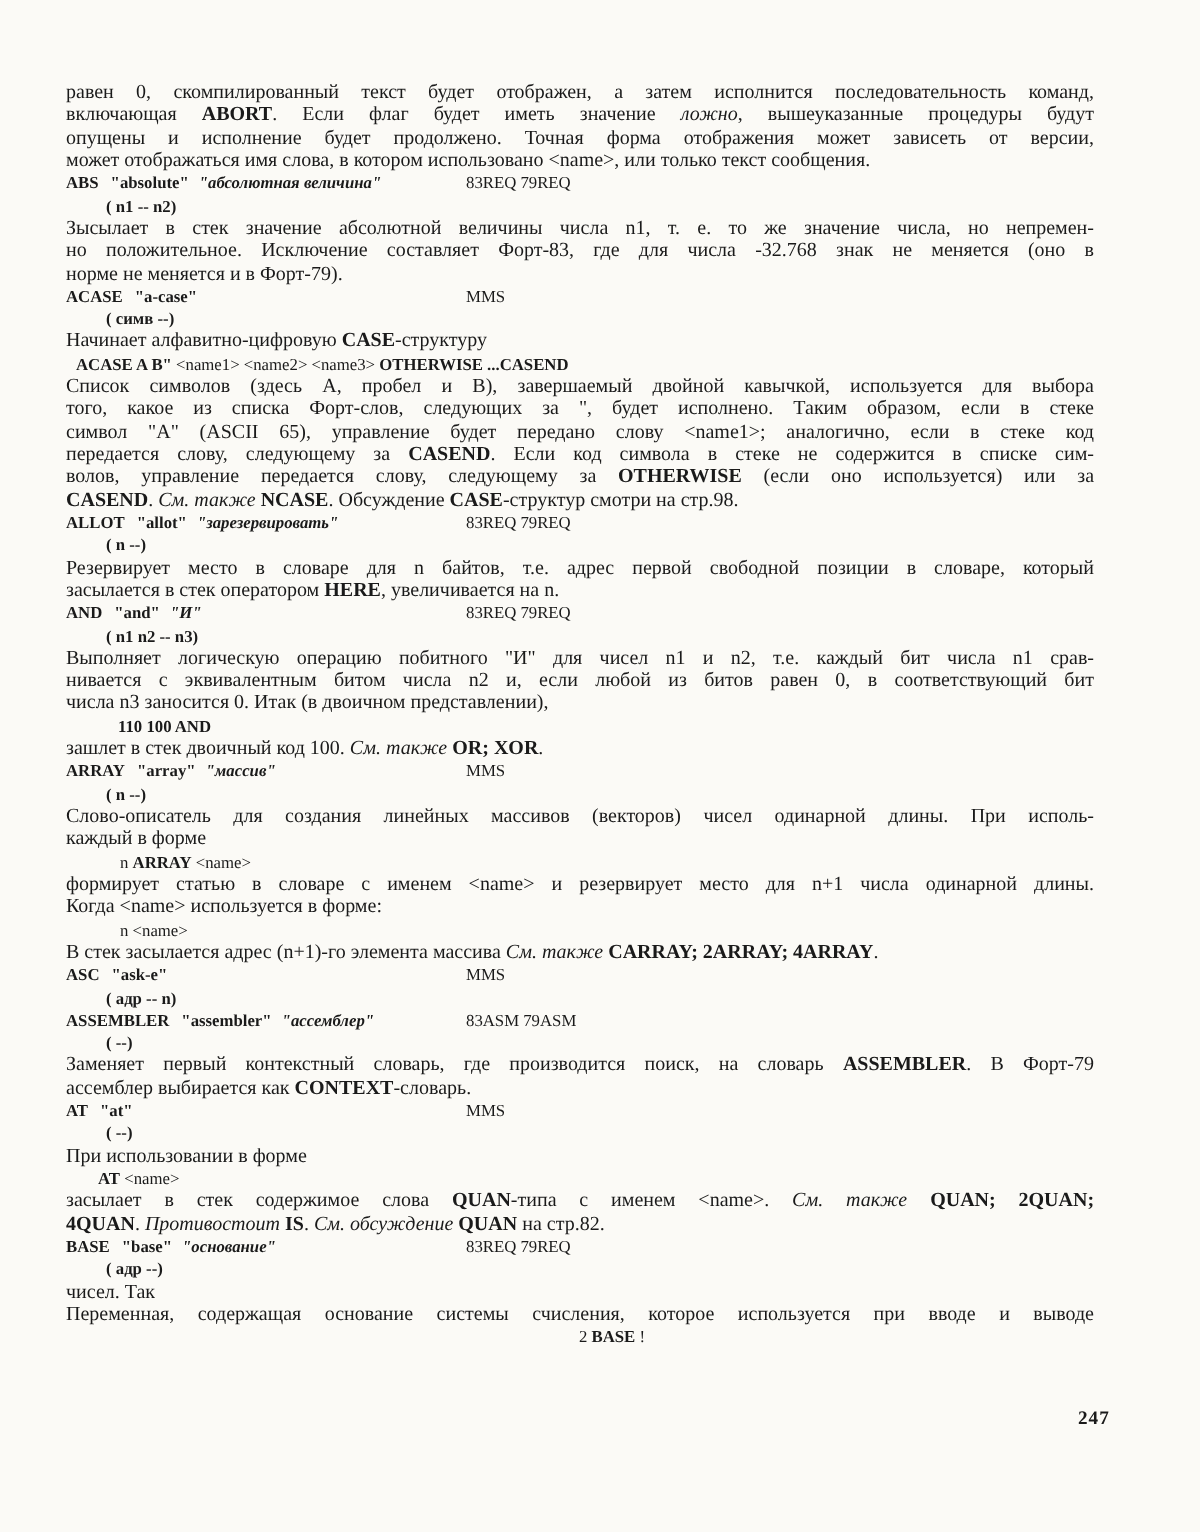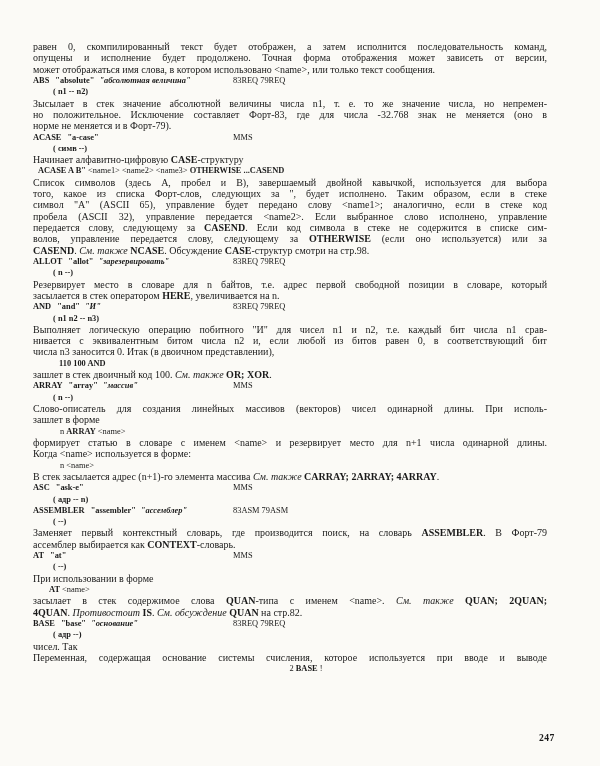--- a/index.html
+++ b/index.html
@@ -29,63 +29,63 @@
   .kind-example{font-size:8.4px;}
   .kind-header{font-size:8.4px;position:relative;}
   .hw{font-weight:700;margin-right:6px;}
   .hp{font-weight:700;margin-right:5px;}
   .ht{font-weight:700;font-style:italic;}
   .codes{position:absolute;left:200px;top:0;font-weight:400;}
   .s-n{font-weight:400;font-style:normal;}
   .s-b{font-weight:700;}
   .s-i{font-style:italic;}
   .pagenum{
-    position:absolute;left:539px;top:732px;
+    position:absolute;left:539px;top:704px;
     font-size:9.6px;font-weight:700;letter-spacing:0.5px;
   }
 </style>
 </head>
 <body>
 
 <div class="page">
   <div class="textblock" id="textblock">
       <div class="line kind-body j"><span class="s-n">равен 0, скомпилированный текст будет отображен, а затем исполнится последовательность команд,</span></div>
+      <div class="line kind-body j"><span class="s-n">включающая </span><span class="s-b">ABORT</span><span class="s-n">. Если флаг будет иметь значение </span><span class="s-i">ложно</span><span class="s-n">, вышеуказанные процедуры будут</span></div>
       <div class="line kind-body j"><span class="s-n">опущены и исполнение будет продолжено. Точная форма отображения может зависеть от версии,</span></div>
       <div class="line kind-body"><span class="s-n">может отображаться имя слова, в котором использовано &lt;name&gt;, или только текст сообщения.</span></div>
       <div class="line kind-header"><span class="hw">ABS</span><span class="hp">"absolute"</span><span class="ht">"абсолютная величина"</span><span class="codes">83REQ  79REQ</span></div>
       <div class="line kind-stack"><span class="s-b">( n1 -- n2)</span></div>
       <div class="line kind-body j"><span class="s-n">Зысылает в стек значение абсолютной величины числа n1, т. е. то же значение числа, но непремен-</span></div>
       <div class="line kind-body j"><span class="s-n">но положительное. Исключение составляет Форт-83, где для числа -32.768 знак не меняется (оно в</span></div>
       <div class="line kind-body"><span class="s-n">норме не меняется и в Форт-79).</span></div>
       <div class="line kind-header"><span class="hw">ACASE</span><span class="hp">"a-case"</span><span class="codes">MMS</span></div>
       <div class="line kind-stack"><span class="s-b">( симв --)</span></div>
       <div class="line kind-body"><span class="s-n">Начинает алфавитно-цифровую </span><span class="s-b">CASE</span><span class="s-n">-структуру</span></div>
       <div class="line kind-example" style="padding-left: 5px;"><span class="s-b">ACASE A B" </span><span class="s-n">&lt;name1&gt; &lt;name2&gt; &lt;name3&gt; </span><span class="s-b">OTHERWISE ...CASEND</span></div>
       <div class="line kind-body j"><span class="s-n">Список символов (здесь A, пробел и B), завершаемый двойной кавычкой, используется для выбора</span></div>
       <div class="line kind-body j"><span class="s-n">того, какое из списка Форт-слов, следующих за ", будет исполнено. Таким образом, если в стеке</span></div>
       <div class="line kind-body j"><span class="s-n">символ "A" (ASCII 65), управление будет передано слову &lt;name1&gt;; аналогично, если в стеке код</span></div>
-      <div class="line kind-body j"><span class="s-n">пробела (ASCII 32), управление передается &lt;name2&gt;. Если выбранное слово исполнено, управление</span></div>
       <div class="line kind-body j"><span class="s-n">передается слову, следующему за </span><span class="s-b">CASEND</span><span class="s-n">. Если код символа в стеке не содержится в списке сим-</span></div>
       <div class="line kind-body j"><span class="s-n">волов, управление передается слову, следующему за </span><span class="s-b">OTHERWISE</span><span class="s-n"> (если оно используется) или за</span></div>
       <div class="line kind-body"><span class="s-b">CASEND</span><span class="s-n">. </span><span class="s-i">См. также</span><span class="s-n"> </span><span class="s-b">NCASE</span><span class="s-n">. Обсуждение </span><span class="s-b">CASE</span><span class="s-n">-структур смотри на стр.98.</span></div>
       <div class="line kind-header"><span class="hw">ALLOT</span><span class="hp">"allot"</span><span class="ht">"зарезервировать"</span><span class="codes">83REQ  79REQ</span></div>
       <div class="line kind-stack"><span class="s-b">( n --)</span></div>
       <div class="line kind-body j"><span class="s-n">Резервирует место в словаре для n байтов, т.е. адрес первой свободной позиции в словаре, который</span></div>
       <div class="line kind-body"><span class="s-n">засылается в стек оператором </span><span class="s-b">HERE</span><span class="s-n">, увеличивается на n.</span></div>
       <div class="line kind-header"><span class="hw">AND</span><span class="hp">"and"</span><span class="ht">"И"</span><span class="codes">83REQ  79REQ</span></div>
       <div class="line kind-stack"><span class="s-b">( n1 n2 -- n3)</span></div>
       <div class="line kind-body j"><span class="s-n">Выполняет логическую операцию побитного "И" для чисел n1 и n2, т.е. каждый бит числа n1 срав-</span></div>
       <div class="line kind-body j"><span class="s-n">нивается с эквивалентным битом числа n2 и, если любой из битов равен 0, в соответствующий бит</span></div>
       <div class="line kind-body"><span class="s-n">числа n3 заносится 0. Итак (в двоичном представлении),</span></div>
       <div class="line kind-example" style="padding-left: 26px;"><span class="s-b">110 100 AND</span></div>
       <div class="line kind-body"><span class="s-n">зашлет в стек двоичный код 100. </span><span class="s-i">См. также</span><span class="s-n"> </span><span class="s-b">OR; XOR</span><span class="s-n">.</span></div>
       <div class="line kind-header"><span class="hw">ARRAY</span><span class="hp">"array"</span><span class="ht">"массив"</span><span class="codes">MMS</span></div>
       <div class="line kind-stack"><span class="s-b">( n --)</span></div>
       <div class="line kind-body j"><span class="s-n">Слово-описатель для создания линейных массивов (векторов) чисел одинарной длины. При исполь-</span></div>
-      <div class="line kind-body"><span class="s-n">зашлет в форме</span></div>
+      <div class="line kind-body"><span class="s-n">каждый в форме</span></div>
       <div class="line kind-example" style="padding-left: 27px;"><span class="s-n">n </span><span class="s-b">ARRAY</span><span class="s-n"> &lt;name&gt;</span></div>
       <div class="line kind-body j"><span class="s-n">формирует статью в словаре с именем &lt;name&gt; и резервирует место для n+1 числа одинарной длины.</span></div>
       <div class="line kind-body"><span class="s-n">Когда &lt;name&gt; используется в форме:</span></div>
       <div class="line kind-example" style="padding-left: 27px;"><span class="s-n">n &lt;name&gt;</span></div>
       <div class="line kind-body"><span class="s-n">В стек засылается адрес (n+1)-го элемента массива </span><span class="s-i">См. также</span><span class="s-n"> </span><span class="s-b">CARRAY; 2ARRAY; 4ARRAY</span><span class="s-n">.</span></div>
       <div class="line kind-header"><span class="hw">ASC</span><span class="hp">"ask-e"</span><span class="codes">MMS</span></div>
       <div class="line kind-stack"><span class="s-b">( адр -- n)</span></div>
       <div class="line kind-header"><span class="hw">ASSEMBLER</span><span class="hp">"assembler"</span><span class="ht">"ассемблер"</span><span class="codes">83ASM  79ASM</span></div>
       <div class="line kind-stack"><span class="s-b">( --)</span></div>
       <div class="line kind-body j"><span class="s-n">Заменяет первый контекстный словарь, где производится поиск, на словарь </span><span class="s-b">ASSEMBLER</span><span class="s-n">. В Форт-79</span></div>

